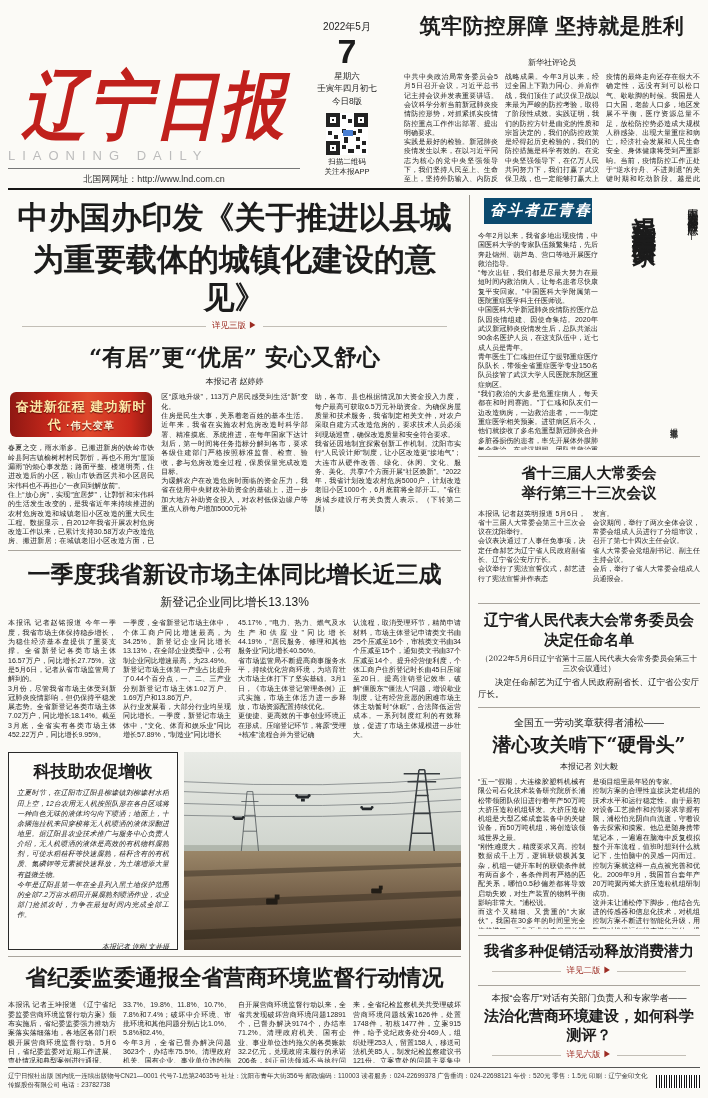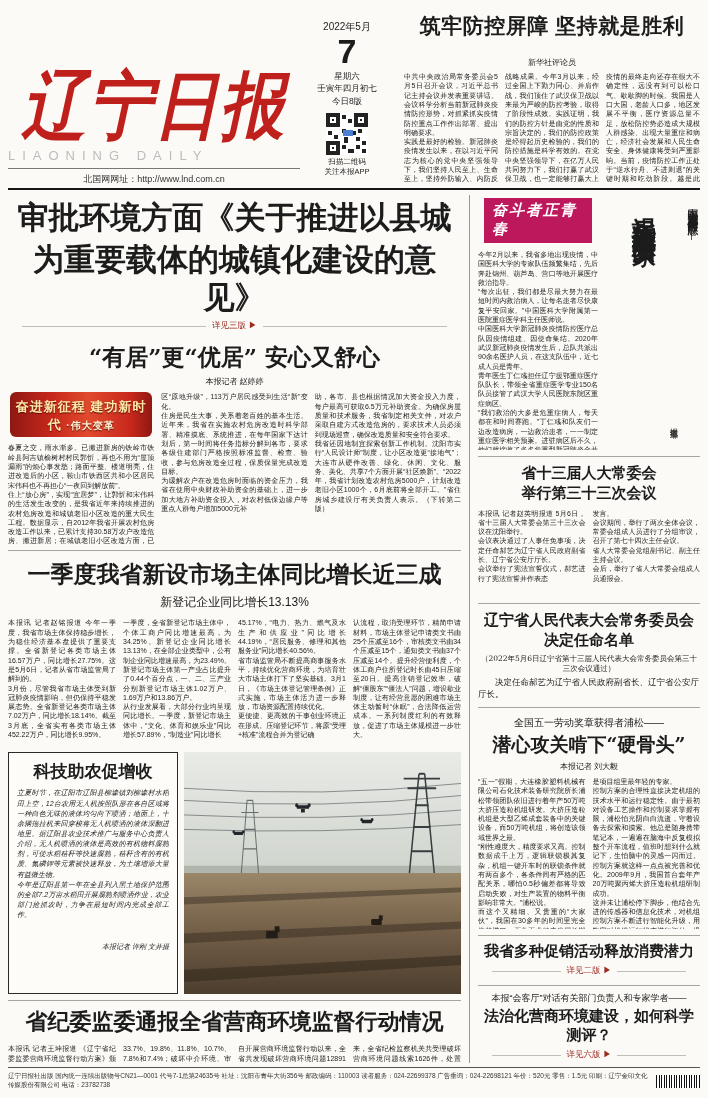--- a/index.html
+++ b/index.html
@@ -47,36 +47,36 @@
   .banner{background:linear-gradient(90deg,#8f1812,#c8281c 30%,#e04a2d 55%,#c8281c 85%,#8f1812);
           color:#ffe9a8;font-weight:bold;font-size:13px;text-align:center;padding:6px 0 3px;
           margin:0 2px 6px;border-radius:6px;letter-spacing:1px;text-shadow:0 1px 1px #5c0b06;}
   .banner .sub{font-size:10px;color:#fff4d6;}
   .housing-cols{height:152px;}
 
   .market-title{font-size:23px;font-weight:bold;text-align:center;margin-top:8px;}
   .market-sub{font-size:12px;text-align:center;margin:4px 0 7px;}
   .market-cols{height:126px;}
 
-  .photo-row{display:flex;gap:6px;margin-top:8px;height:242px;}
+  .photo-row{display:flex;gap:6px;margin-top:8px;height:198px;}
   .agri-box{width:170px;border:1.5px solid #2a2a2a;padding:7px 8px;overflow:hidden;background:#fdfcf9;}
   .agri-title{font-size:17px;font-weight:bold;text-align:center;margin-bottom:5px;}
   .agri-body{font-style:italic;font-size:7px;line-height:1.45;text-align:justify;}
   .agri-credit{font-style:italic;font-size:7px;text-align:right;margin-top:4px;}
   .photo{flex:1;position:relative;overflow:hidden;background:#d8dbd6;}
   .photo svg{display:block;width:100%;height:100%;}
 
   .insp-title{font-size:22px;font-weight:bold;text-align:center;margin-top:6px;margin-bottom:7px;}
   .insp-cols{height:118px;}
 
   
   .hero{display:flex;gap:6px;height:336px;overflow:hidden;}
   .hero-left{flex:1;display:flex;flex-direction:column;}
-  .badge{background:#be185d;color:#fff;font-weight:bold;font-style:italic;font-size:15px;
-         text-align:left;padding:3px 8px 4px;margin:3px 6px 7px;letter-spacing:2px;
+  .badge{background:#0c4a6e;color:#fff;font-weight:bold;font-style:italic;font-size:15px;
+         text-align:right;padding:3px 0 4px;margin:3px 6px 7px;letter-spacing:2px;
          font-family:"DejaVu Serif","Liberation Serif",serif;}
   .hero-body{flex:1;overflow:hidden;}
   .vert-head{display:flex;flex-direction:row-reverse;gap:7px;width:96px;padding-top:4px;}
   .vert-head>div{writing-mode:vertical-rl;}
   .v-kicker{font-size:11px;letter-spacing:1px;}
   .v-byline{font-size:8px;color:#333;align-self:flex-end;margin-bottom:26px;}
   .v-title{font-size:24px;font-weight:bold;letter-spacing:2px;font-family:"DejaVu Serif","Liberation Serif",serif;}
 
   .rt-title{font-size:15px;font-weight:bold;text-align:center;line-height:1.35;}
   .npc-cols{height:88px;margin-top:5px;}
@@ -160,21 +160,21 @@
       </div>
     </article>
   </header>
   <div class="rule-black"></div>
 
   <main class="main">
 
     <section class="zone-left">
 
       <article>
-        <div class="lead-h">审批环境方面《关于推进以县城</div>
+        <div class="lead-h">中办国办印发《关于推进以县城</div>
         <div class="lead-h">为重要载体的城镇化建设的意见》</div>
         <div class="see">
             <span>详见三版 ▶</span>
           </div>
       </article>
 
       <article>
         <div class="housing-title serif">“有居”更“优居”  安心又舒心</div>
         <div class="byline-c">本报记者  赵婷婷</div>
         <div class="colrow housing-cols">

